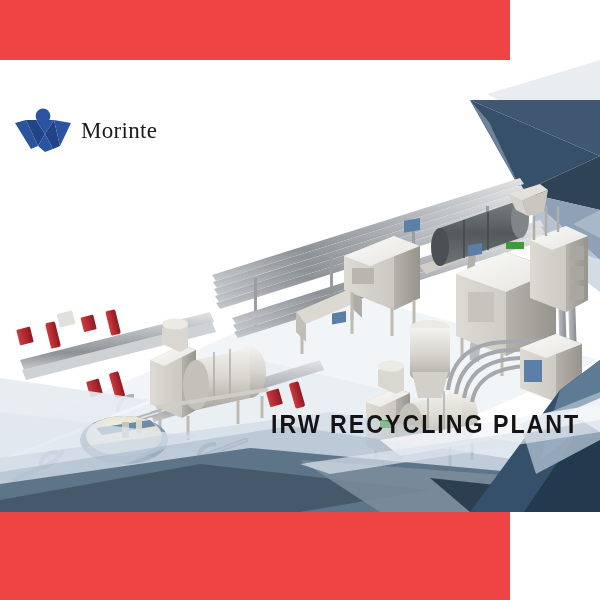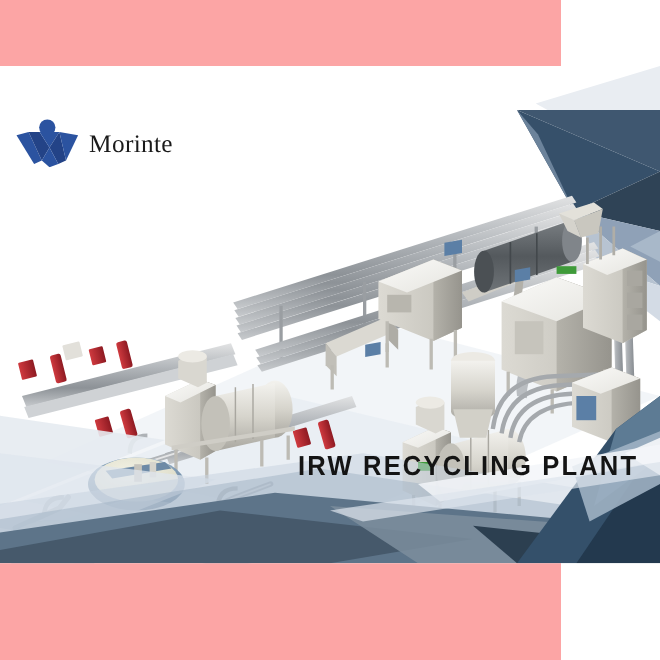--- a/index.html
+++ b/index.html
@@ -1,17 +1,17 @@
 <!DOCTYPE html>
 <html><head>
 <meta charset="utf-8">
 <style>
   html,body{margin:0;padding:0;background:#ffffff;}
   body{width:600px;height:600px;overflow:hidden;font-family:"Liberation Sans",sans-serif;}
-  #stage{position:relative;width:510px;height:600px;background:#fca5a5;}
+  #stage{position:relative;width:510px;height:600px;background:#ef4444;}
   #banner{position:absolute;left:0;top:60px;width:600px;height:452px;background:#ffffff;overflow:hidden;}
   .layer{position:absolute;left:0;top:0;width:600px;height:452px;}
   #logo-block{position:absolute;left:14px;top:48px;display:flex;align-items:center;gap:9px;z-index:40;}
   #logo-mark{position:relative;width:58px;height:44px;}
   #brand-name{font-family:"Liberation Serif","DejaVu Serif",serif;font-size:23px;color:#1a1a1a;letter-spacing:.3px;line-height:1;}
   #plant-title{position:absolute;left:271px;top:350px;z-index:45;font-family:"Liberation Sans",sans-serif;font-weight:700;font-size:25px;letter-spacing:2.1px;color:#141414;white-space:nowrap;transform:scaleX(.93);transform-origin:left center;}
   svg{display:block;}
 </style>
 </head>
 <body>

